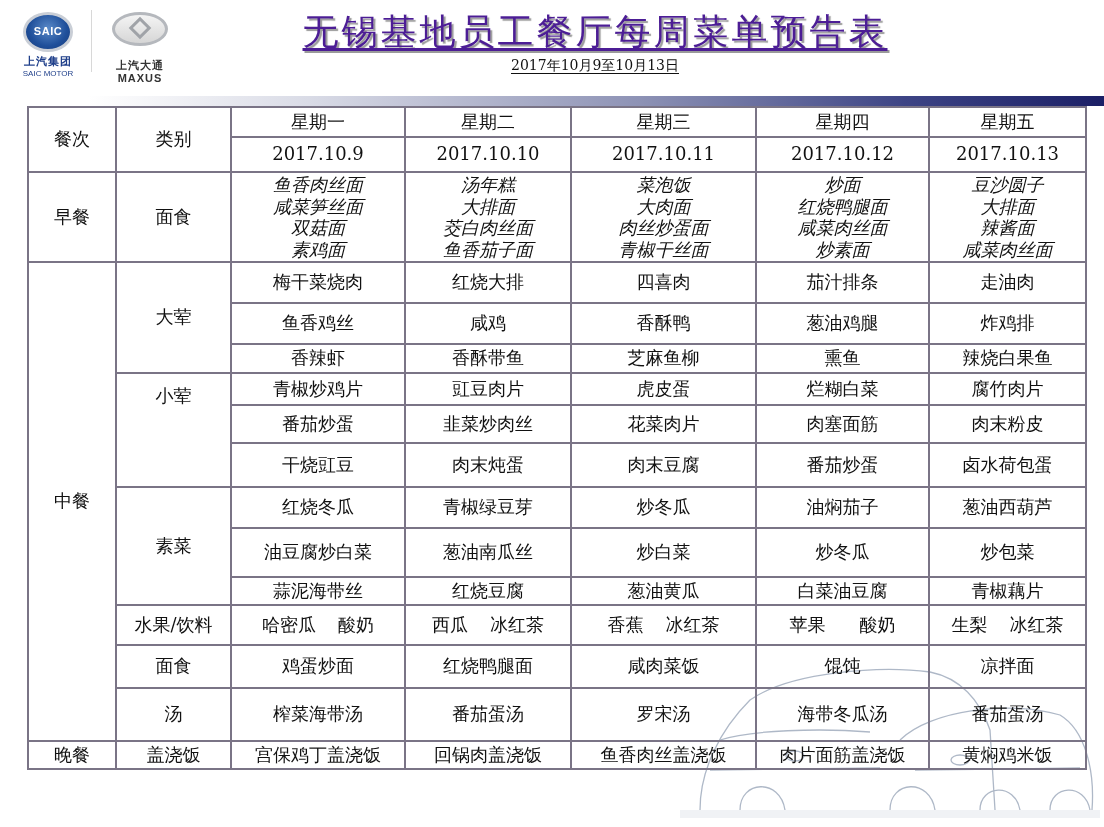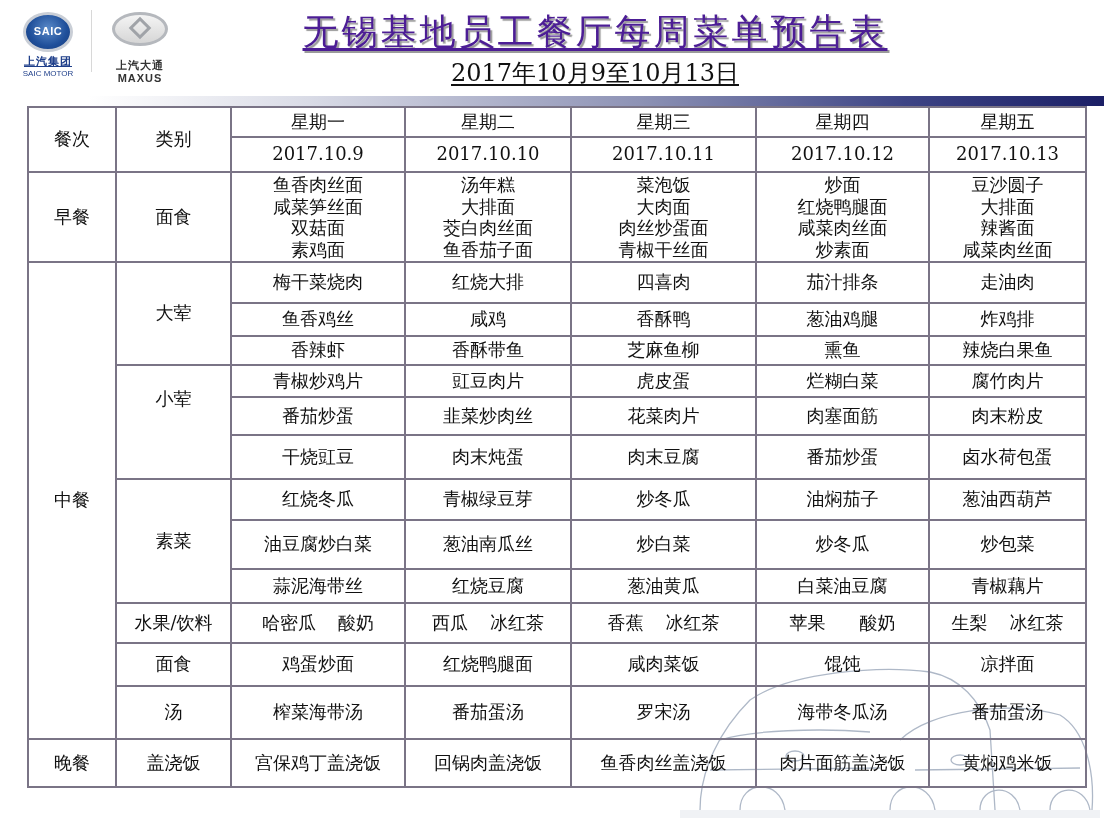--- a/index.html
+++ b/index.html
@@ -4,51 +4,51 @@
 <style>
   html, body { margin:0; padding:0; background:#ffffff; }
   body { width:1104px; height:827px; position:relative; overflow:hidden;
          font-family:"DejaVu Serif","Liberation Serif",serif; color:#111; }
   .logo-saic { position:absolute; left:20px; top:12px; width:56px; text-align:center; }
   .saic-oval { width:50px; height:40px; margin:0 auto; border-radius:50%;
                background:radial-gradient(ellipse at 50% 40%, #5a8ac8 0%, #1f4f9a 60%, #173a78 100%);
                border:3px solid #c9ced6; box-sizing:border-box; position:relative; }
   .saic-oval span { position:absolute; left:0; right:0; top:10px; font:bold 11px "Liberation Sans",sans-serif;
                     color:#fff; text-align:center; letter-spacing:0.5px; }
-  .saic-cn { font:bold 11px "DejaVu Sans",sans-serif; color:#1f3f8a; margin-top:2px; letter-spacing:1px;text-decoration:underline; }
+  .saic-cn { font:bold 11px "DejaVu Sans",sans-serif; color:#1f3f8a; margin-top:2px; letter-spacing:1px; }
   .saic-en { font:8px "Liberation Sans",sans-serif; color:#1f3f8a; margin-top:0px; }
   .logo-divider { position:absolute; left:91px; top:10px; width:1px; height:62px; background:#d8d8d8; }
   .logo-maxus { position:absolute; left:104px; top:10px; width:72px; text-align:center; }
   .maxus-oval { width:56px; height:34px; margin:2px auto 0; border-radius:50%;
                 border:3px solid #b5b8bd; box-sizing:border-box; position:relative;
                 background:linear-gradient(#f4f4f4,#d6d6d6); }
   .maxus-oval:after { content:""; position:absolute; left:17px; top:5px; width:16px; height:16px;
                       border:3px solid #a0a3a8; transform:rotate(45deg); box-sizing:border-box; }
   .maxus-cn { font:bold 11px "DejaVu Sans",sans-serif; color:#333; margin-top:12px; letter-spacing:1px;text-align:center; }
   .maxus-en { font:bold 11px "Liberation Sans",sans-serif; color:#333; letter-spacing:1px; line-height:10px; }
 
   .title { position:absolute; left:270px; top:8px; width:650px; text-align:center;
            font-size:36px; letter-spacing:3px; text-decoration:underline; text-underline-offset:4px;
            text-shadow:2px 2px 1px #9a9a9a; color:#4c1d95; white-space:nowrap; }
   .subtitle { position:absolute; left:270px; top:57px; width:650px; text-align:center;
-              font-size:24px; text-decoration:underline; text-underline-offset:3px; color:#111; }
+              font-size:14px; text-decoration:underline; text-underline-offset:3px; color:#111; }
   .banner { position:absolute; left:0; top:96px; width:1104px; height:10px;
             background:linear-gradient(to right, #ffffff 0%, #ffffff 8%, #d9dbe6 28%, #8d92b5 58%, #3d4485 82%, #1b1f66 100%); }
 
   .car-watermark { position:absolute; left:680px; top:660px; width:420px; height:160px; opacity:0.55; pointer-events:none; }
 
   table.menu { position:absolute; left:27px; top:106px; border-collapse:collapse;
                table-layout:fixed; width:1058px; background:transparent; }
   table.menu td { border:2px solid #7a7486; text-align:center; vertical-align:middle;
                   padding:0; font-size:18px; line-height:1.15; color:#111; overflow:hidden; white-space:nowrap; }
   td.meal, td.cat { font-size:19px; }
   td.day { font-size:18px; height:28px; }
   td.date { font-size:18px; height:33px; }
   td.bf { font-size:15px; line-height:21.5px; height:88px; }
-  td.bf div { line-height:21.5px; }
+  td.bf div { line-height:21.5px;font-style:italic; }
   .gap { display:inline-block; width:22px; }
 </style>
 </head>
 <body>
 
 <div class="logo-saic">
   <div class="saic-oval">
     <span>SAIC</span>
   </div>
   <div class="saic-cn">上汽集团</div>
@@ -148,37 +148,37 @@
 
     <tr style="height:41px">
       <td class="meal" rowspan="12">中餐</td>
       <td class="cat" rowspan="3">大荤</td>
       <td>梅干菜烧肉</td>
       <td>红烧大排</td>
       <td>四喜肉</td>
       <td>茄汁排条</td>
       <td>走油肉</td>
     </tr>
-    <tr style="height:33px">
+    <tr style="height:41px">
       <td>鱼香鸡丝</td>
       <td>咸鸡</td>
       <td>香酥鸭</td>
       <td>葱油鸡腿</td>
       <td>炸鸡排</td>
     </tr>
     <tr style="height:29px">
       <td>香辣虾</td>
       <td>香酥带鱼</td>
       <td>芝麻鱼柳</td>
       <td>熏鱼</td>
       <td>辣烧白果鱼</td>
     </tr>
 
     <tr style="height:32px">
-      <td class="cat" rowspan="3" style="vertical-align:top;padding-top:23px">小荤</td>
+      <td class="cat" rowspan="3" style="vertical-align:top;padding-top:12px">小荤</td>
       <td>青椒炒鸡片</td>
       <td>豇豆肉片</td>
       <td>虎皮蛋</td>
       <td>烂糊白菜</td>
       <td>腐竹肉片</td>
     </tr>
     <tr style="height:38px">
       <td>番茄炒蛋</td>
       <td>韭菜炒肉丝</td>
       <td>花菜肉片</td>
@@ -201,21 +201,21 @@
       <td>油焖茄子</td>
       <td>葱油西葫芦</td>
     </tr>
     <tr style="height:49px">
       <td>油豆腐炒白菜</td>
       <td>葱油南瓜丝</td>
       <td>炒白菜</td>
       <td>炒冬瓜</td>
       <td>炒包菜</td>
     </tr>
-    <tr style="height:34px">
+    <tr style="height:28px">
       <td>蒜泥海带丝</td>
       <td>红烧豆腐</td>
       <td>葱油黄瓜</td>
       <td>白菜油豆腐</td>
       <td>青椒藕片</td>
     </tr>
 
     <tr style="height:40px">
       <td class="cat">水果/饮料</td>
       <td><span>哈密瓜</span><span class="gap"></span><span>酸奶</span></td>
@@ -236,21 +236,21 @@
 
     <tr style="height:53px">
       <td class="cat">汤</td>
       <td>榨菜海带汤</td>
       <td>番茄蛋汤</td>
       <td>罗宋汤</td>
       <td>海带冬瓜汤</td>
       <td>番茄蛋汤</td>
     </tr>
 
-    <tr style="height:48px">
+    <tr style="height:28px">
       <td class="meal">晚餐</td>
       <td class="cat">盖浇饭</td>
       <td>宫保鸡丁盖浇饭</td>
       <td>回锅肉盖浇饭</td>
       <td>鱼香肉丝盖浇饭</td>
       <td>肉片面筋盖浇饭</td>
       <td>黄焖鸡米饭</td>
     </tr>
   </tbody>
 </table>

